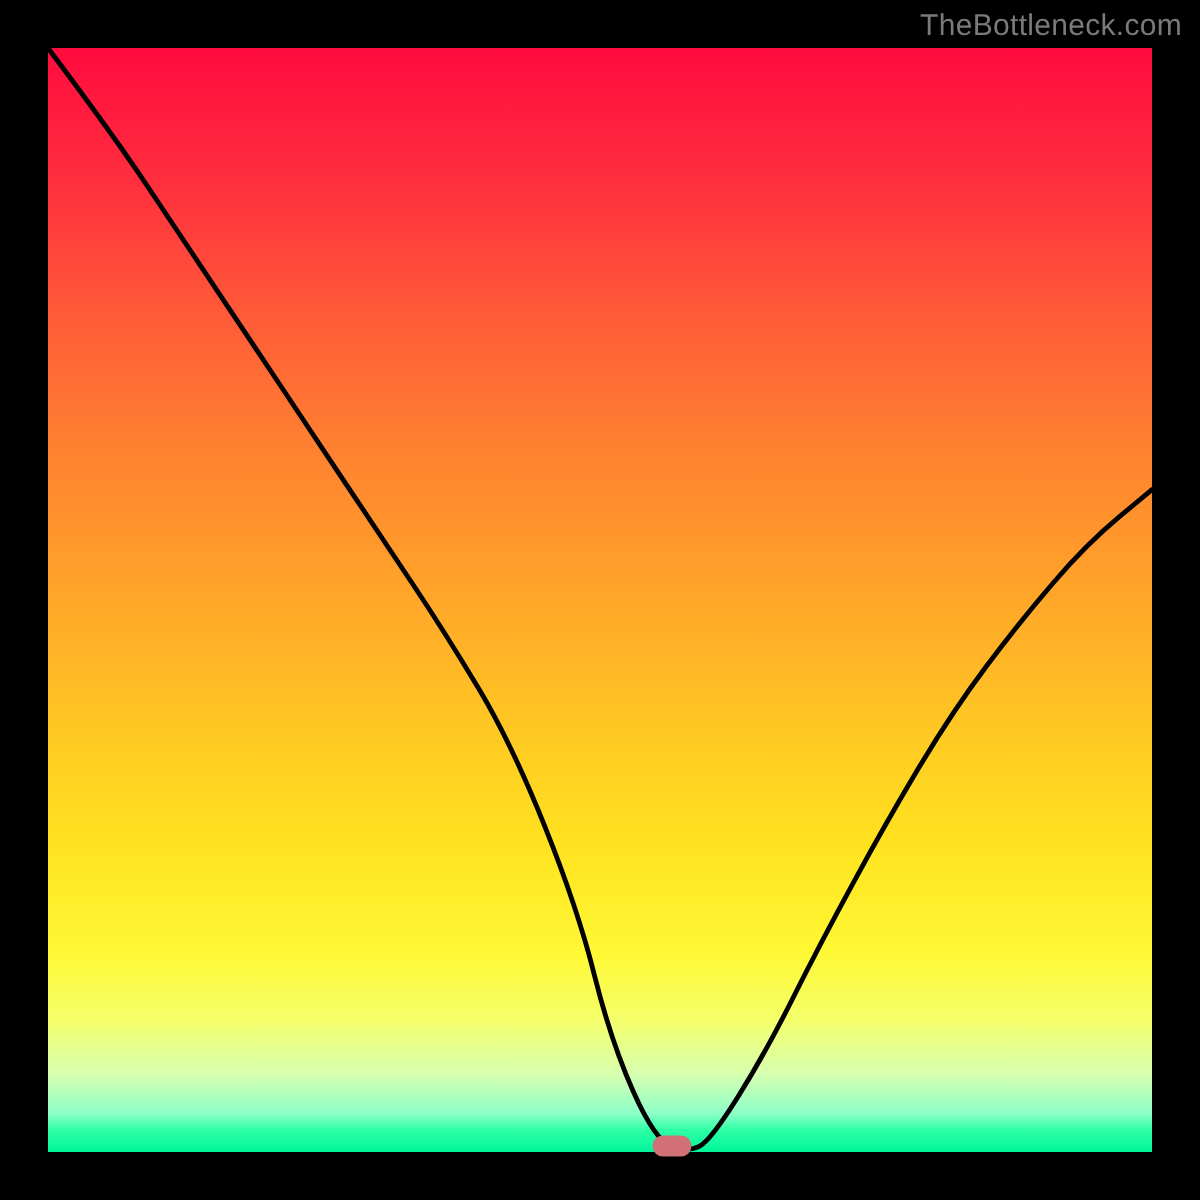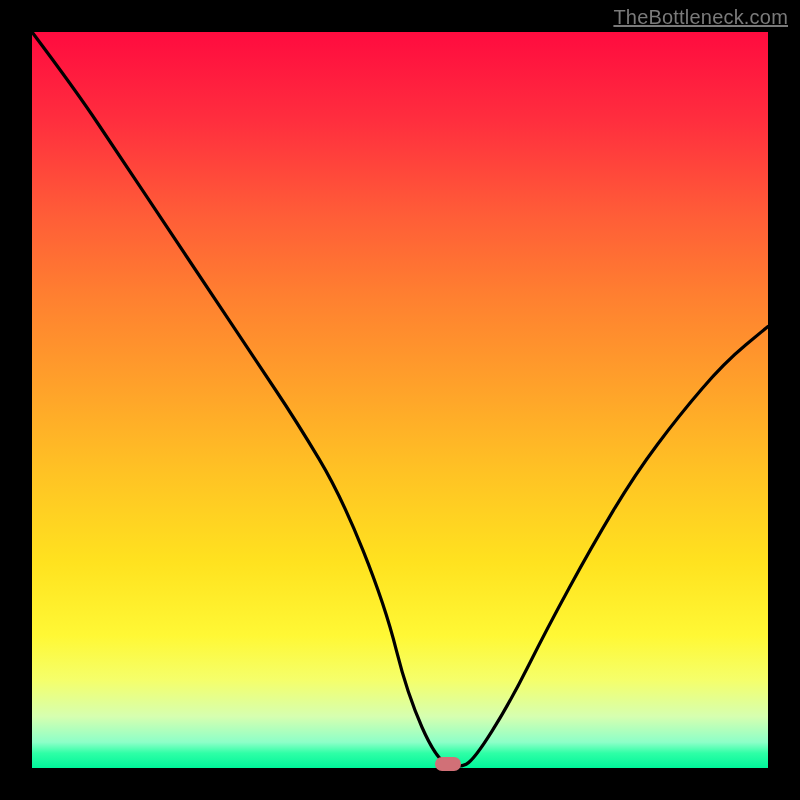--- a/index.html
+++ b/index.html
@@ -40,21 +40,20 @@
     );
   }
   .watermark {
     position: absolute;
     top: 6px;
     right: 12px;
     color: #7a7a7a;
     font-size: 20px;
     letter-spacing: 0.2px;
     user-select: none;
-    text-decoration: underline;
   }
   svg.curve {
     position: absolute;
     left: 0;
     top: 0;
     width: 736px;
     height: 736px;
     overflow: visible;
   }
   .marker {

